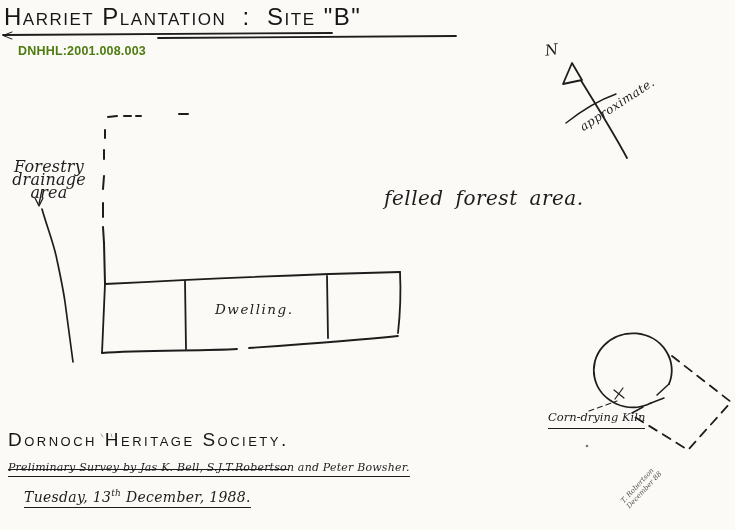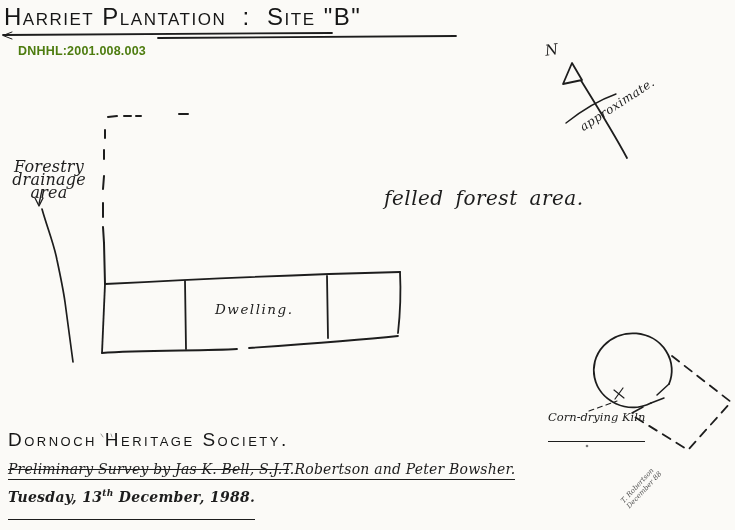--- a/index.html
+++ b/index.html
@@ -29,30 +29,30 @@
   .n-label{left:545px;top:41px;font-size:15px;transform:rotate(-8deg);}
   .approx-label{
     left:581px;top:121px;font-size:12px;letter-spacing:.5px;
     transform:rotate(-33deg);transform-origin:0 50%;
   }
   .forestry-label{left:4px;top:160px;width:90px;text-align:center;
     font-size:16px;line-height:13px;letter-spacing:.2px;}
   .felled-label{left:384px;top:186px;font-size:20px;letter-spacing:.5px;word-spacing:5px;}
   .dwelling-label{left:215px;top:301px;font-size:13.5px;letter-spacing:1.5px;}
   .kiln-label{left:548px;top:410px;font-size:11.5px;
-    border-bottom:1.2px solid #1d1d1d;padding-bottom:17px;}
+    border-bottom:1.2px solid #1d1d1d;padding-bottom:4px;}
   .society{
     left:8px;top:429px;
     font-variant:small-caps;font-size:19px;letter-spacing:2.5px;
     border-bottom:1.8px solid #1d1d1d;padding-bottom:18px;white-space:pre;color:#161616;
   }
-  .survey{left:8px;top:461px;font-size:14px;letter-spacing:.2px;
+  .survey{left:8px;top:461px;font-size:11px;letter-spacing:.2px;
     border-bottom:1px solid #1d1d1d;padding-bottom:2px;}
-  .date{left:8px;top:488px;font-size:14px;letter-spacing:.3px;
-    border-bottom:1px solid #1d1d1d;padding-bottom:14px;font-weight:bold;}
+  .date{left:24px;top:488px;font-size:14px;letter-spacing:.3px;
+    border-bottom:1px solid #1d1d1d;padding-bottom:2px;}
   .date span{white-space:pre;}
   .date sup{font-size:9px;}
   .signature{
     left:620px;top:500px;font-size:7px;line-height:7.5px;color:#555;
     transform:rotate(-47deg);transform-origin:left top;white-space:nowrap;
   }
 </style>
 </head>
 <body>
 

